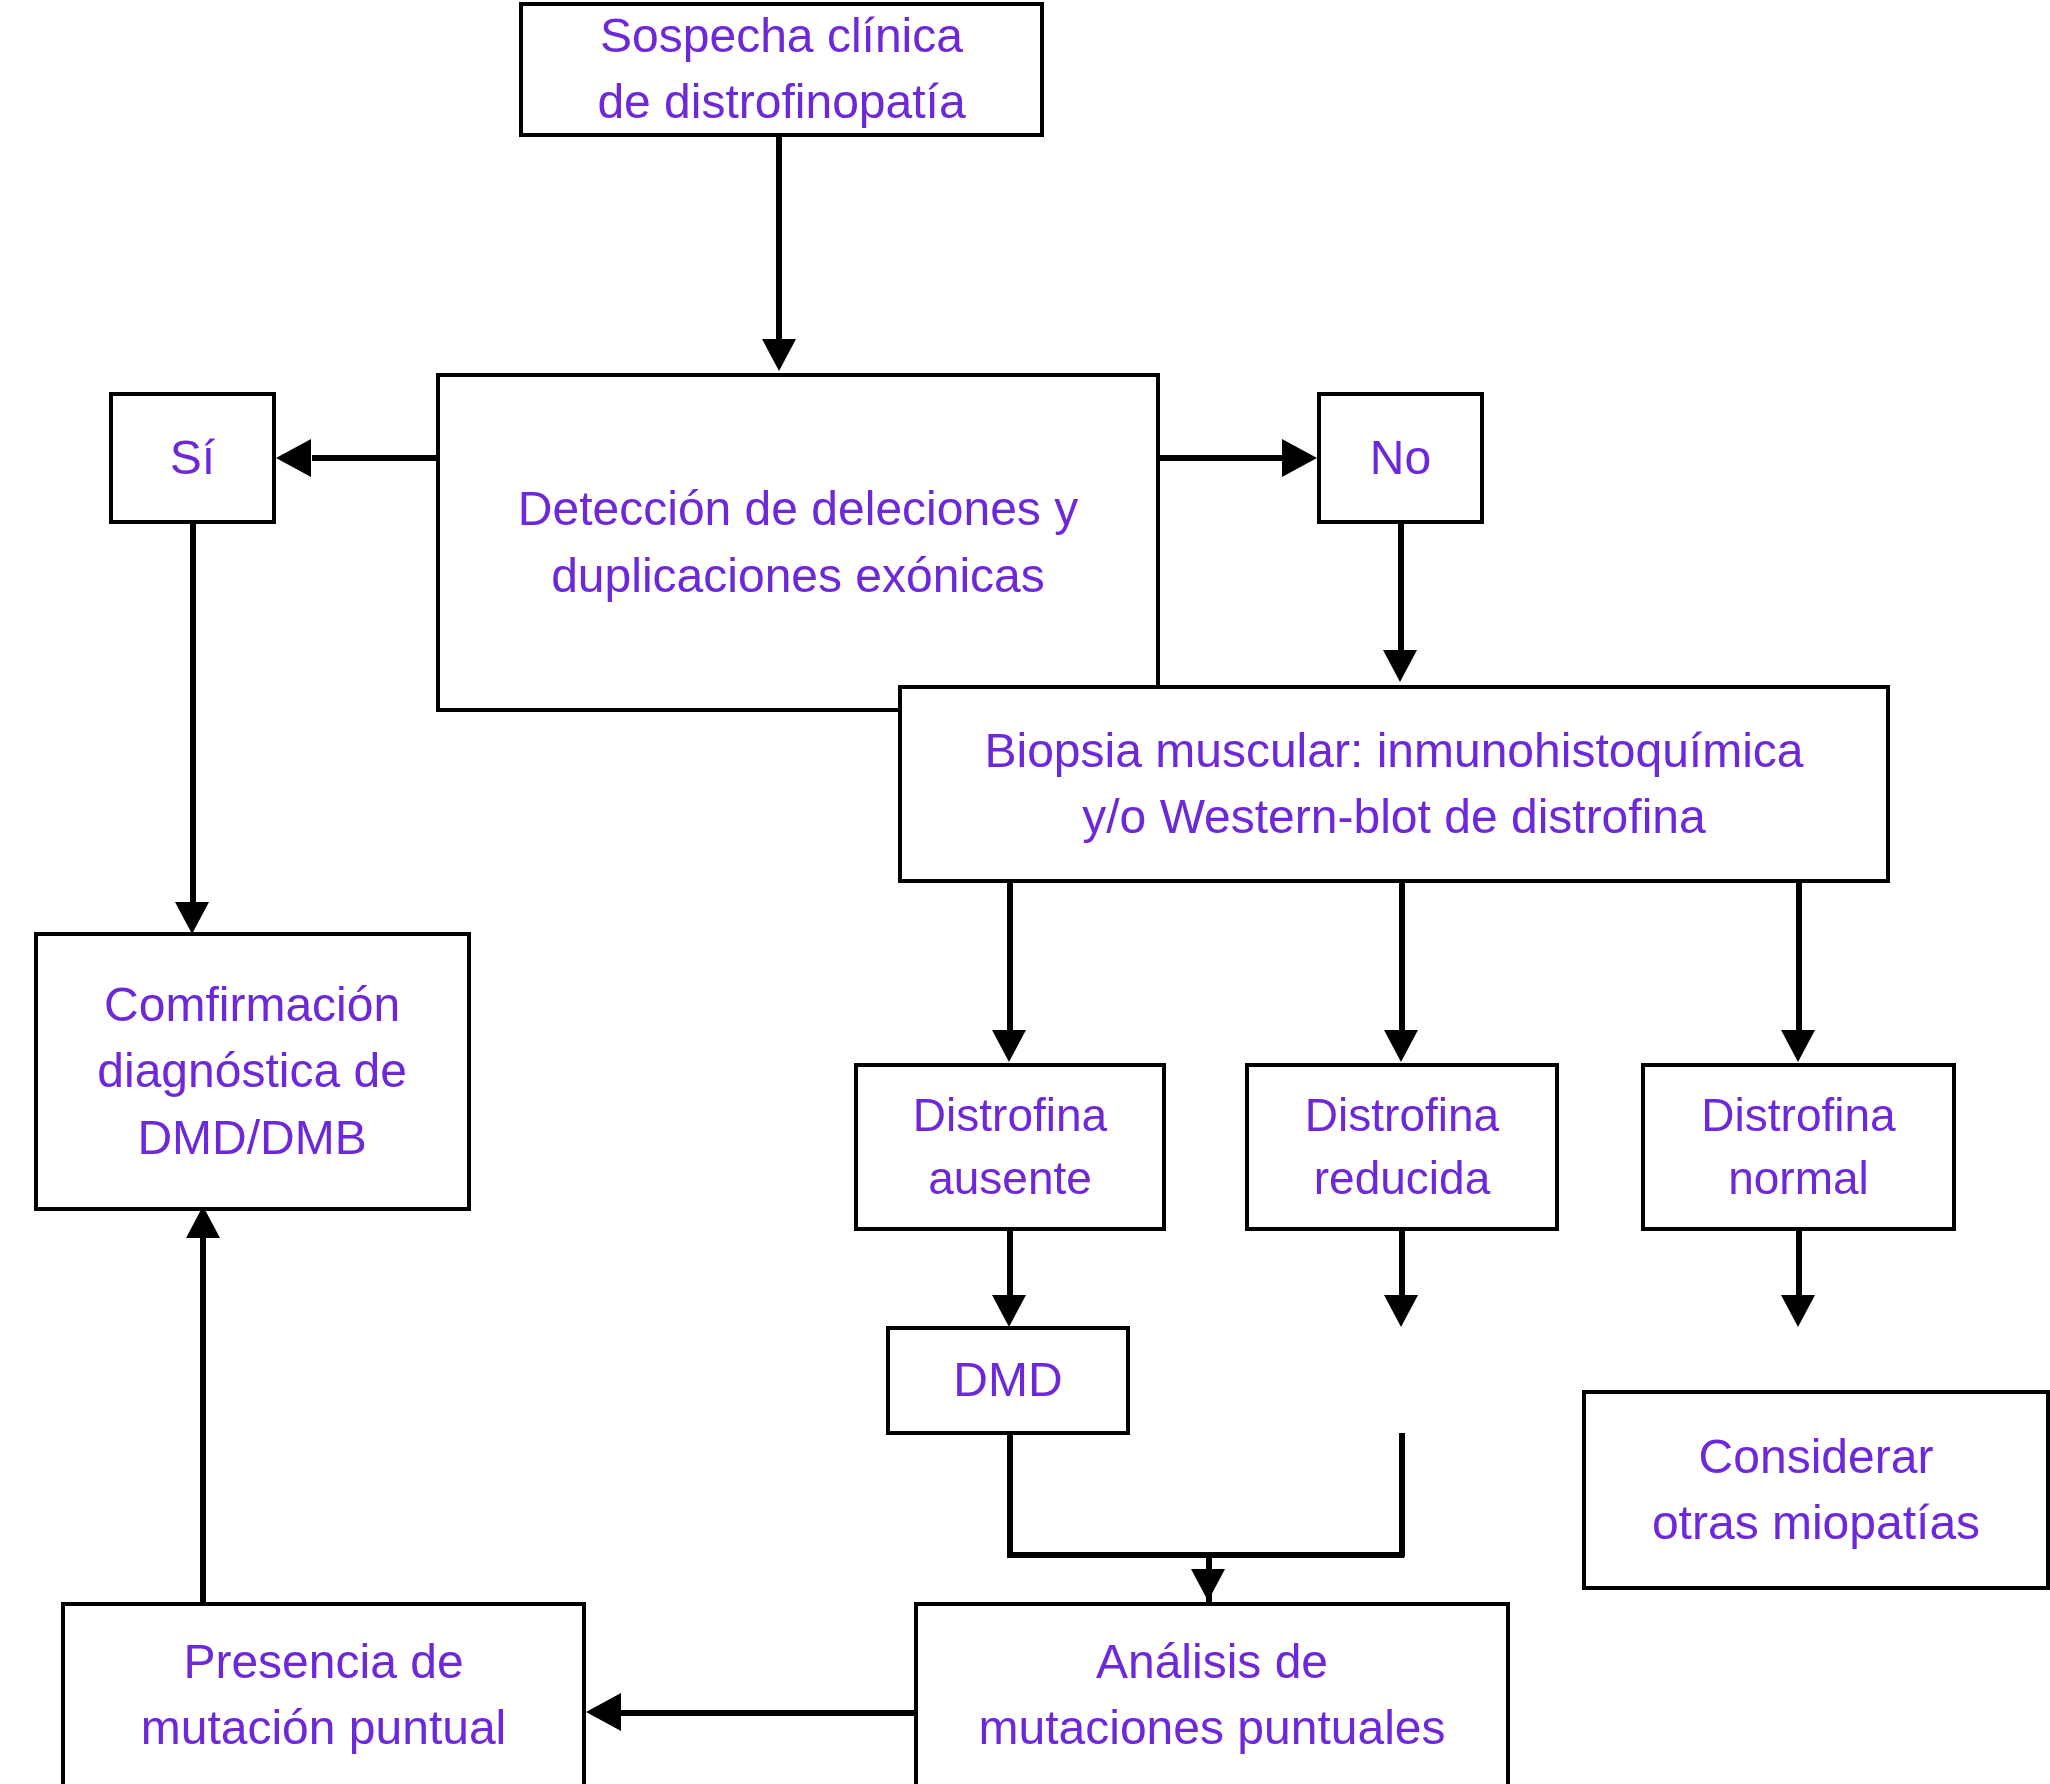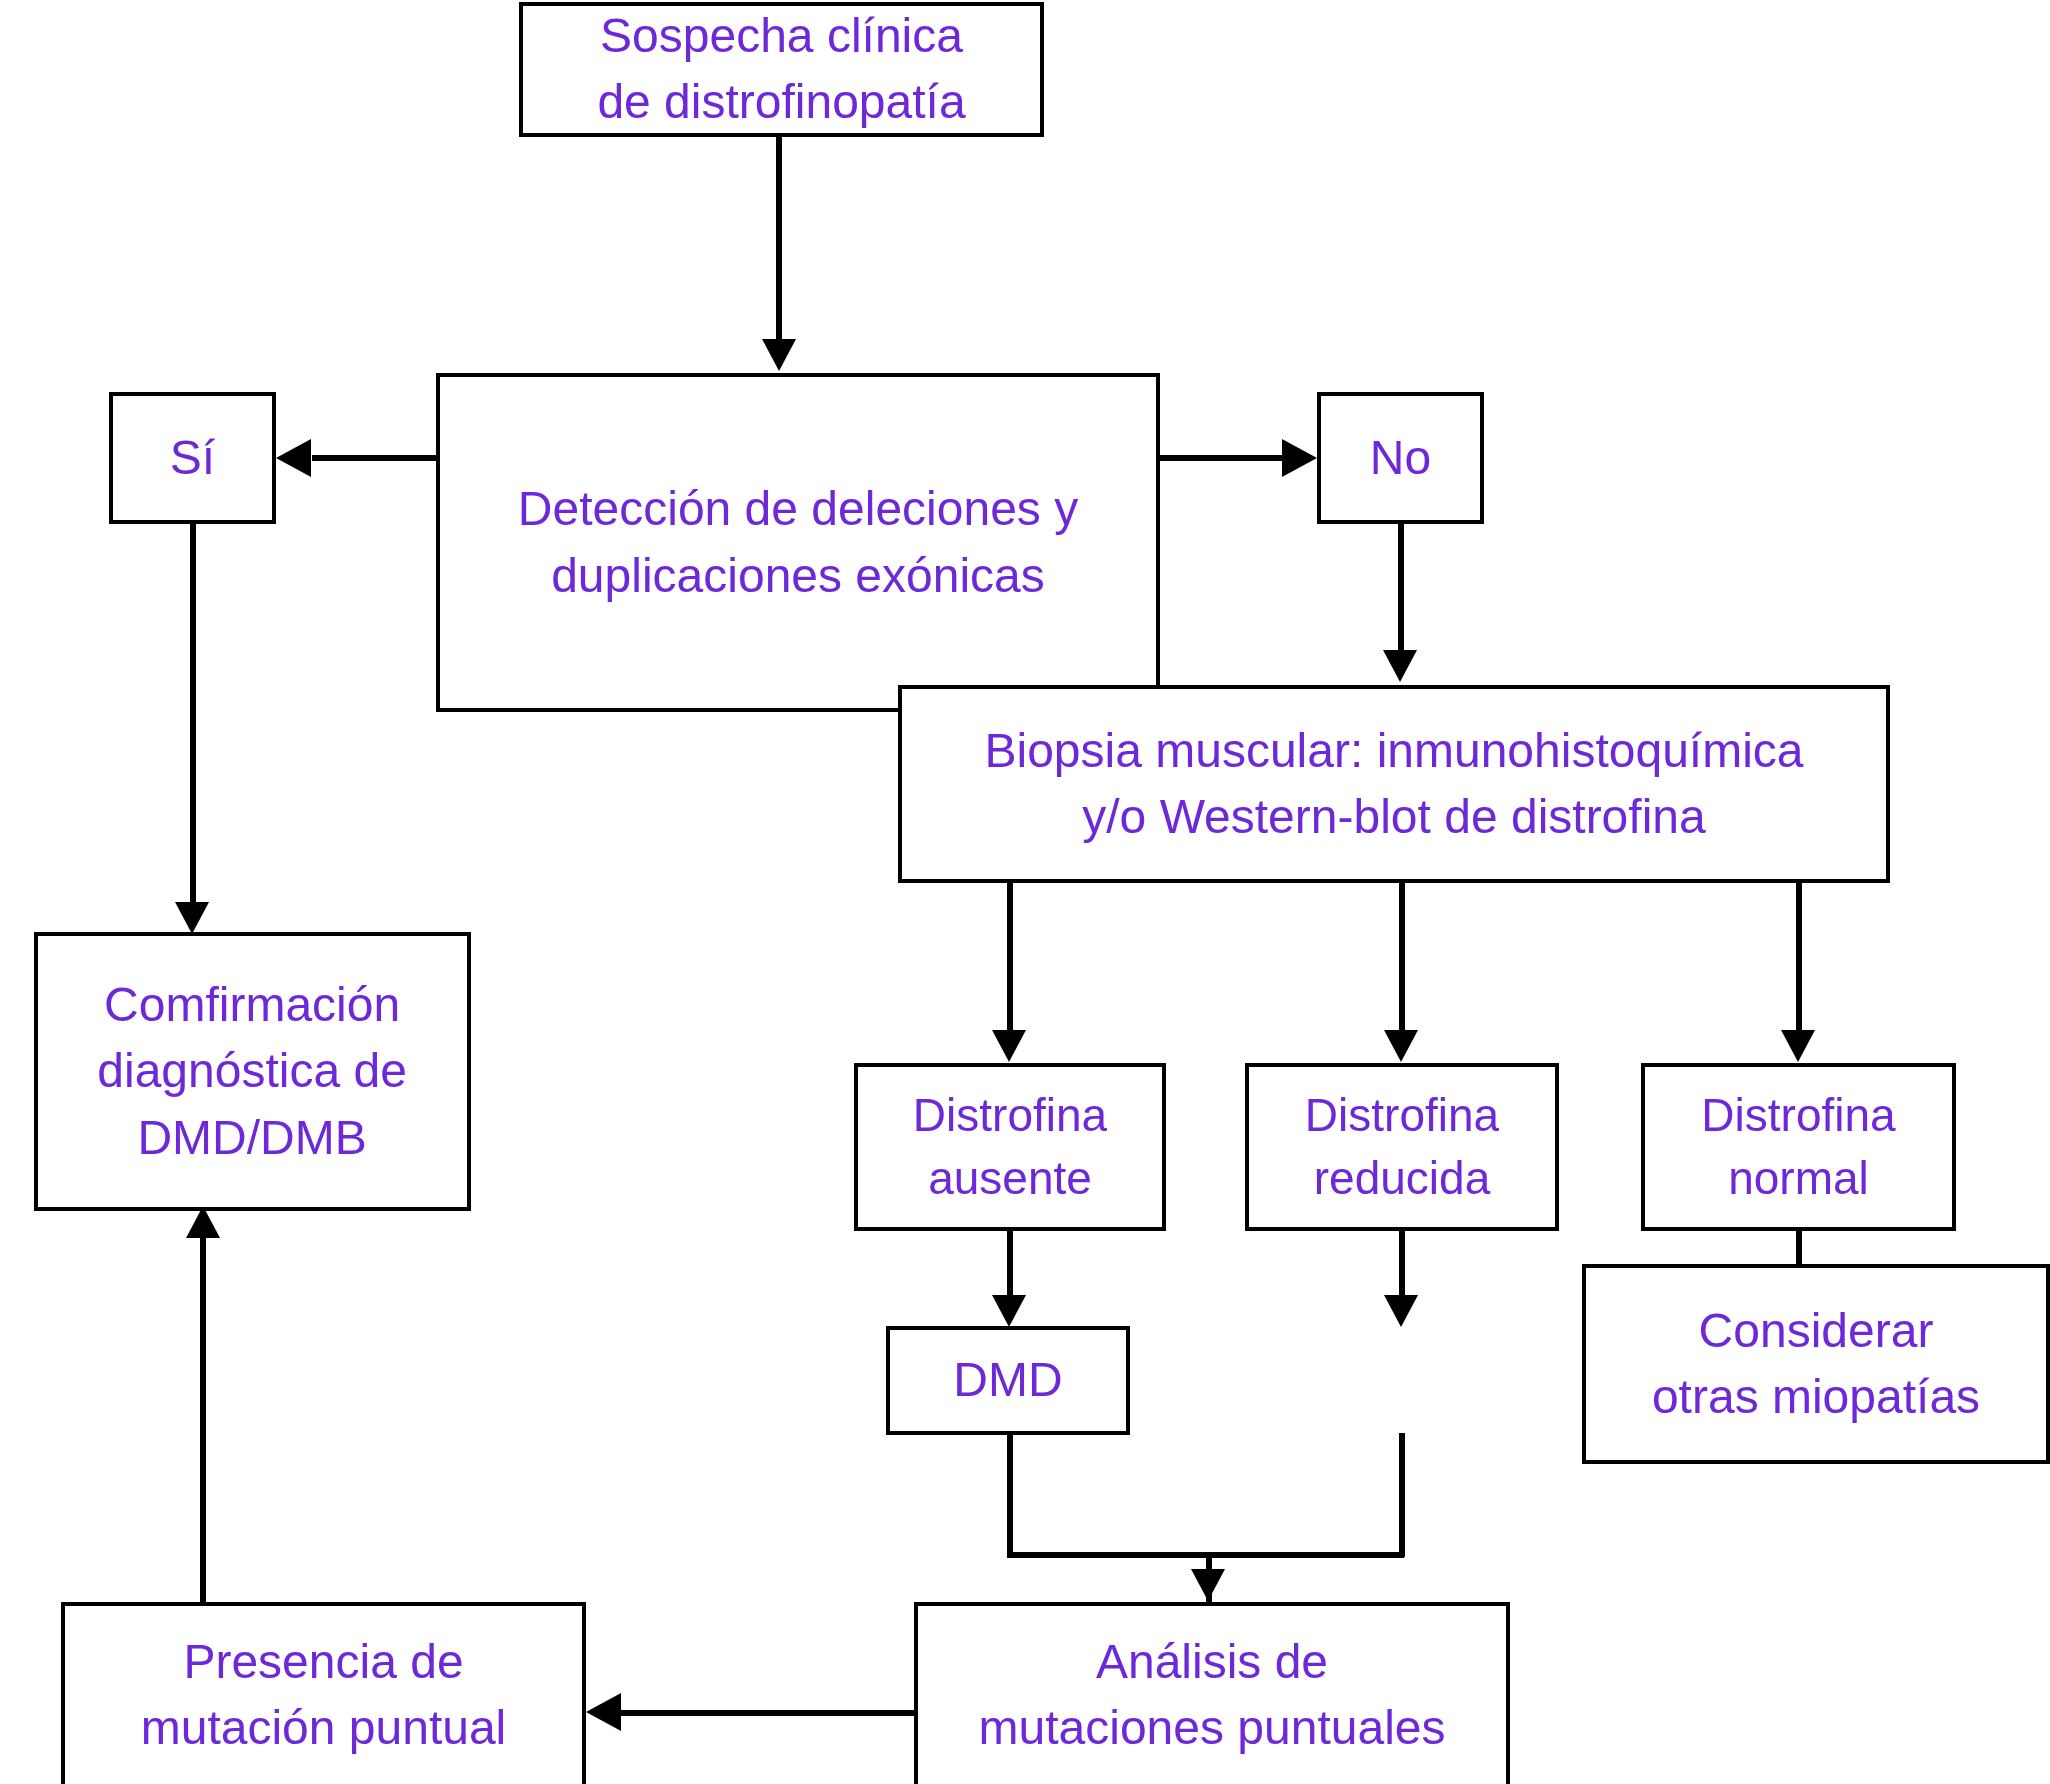--- a/index.html
+++ b/index.html
@@ -114,21 +114,21 @@
   <div class="node f50" style="left:1641px; top:1063px; width:315px; height:168px;">
     <span class="line">Distrofina</span>
     <span class="line">normal</span>
   </div>
 
   <div class="node f52" style="left:886px; top:1326px; width:244px; height:109px;">
     <span class="line">DMD</span>
   </div>
 
 
-  <div class="node f52" style="left:1582px; top:1264px; width:468px; height:200px;">
+  <div class="node f52" style="left:1582px; top:1390px; width:468px; height:200px;">
     <span class="line">Considerar</span>
     <span class="line">otras miopatías</span>
   </div>
 
   <div class="node f52" style="left:5.6px; top:932px; width:437px; height:279px;margin-left:28px;">
     <span class="line">Comfirmación</span>
     <span class="line">diagnóstica de</span>
     <span class="line">DMD/DMB</span>
   </div>
 

